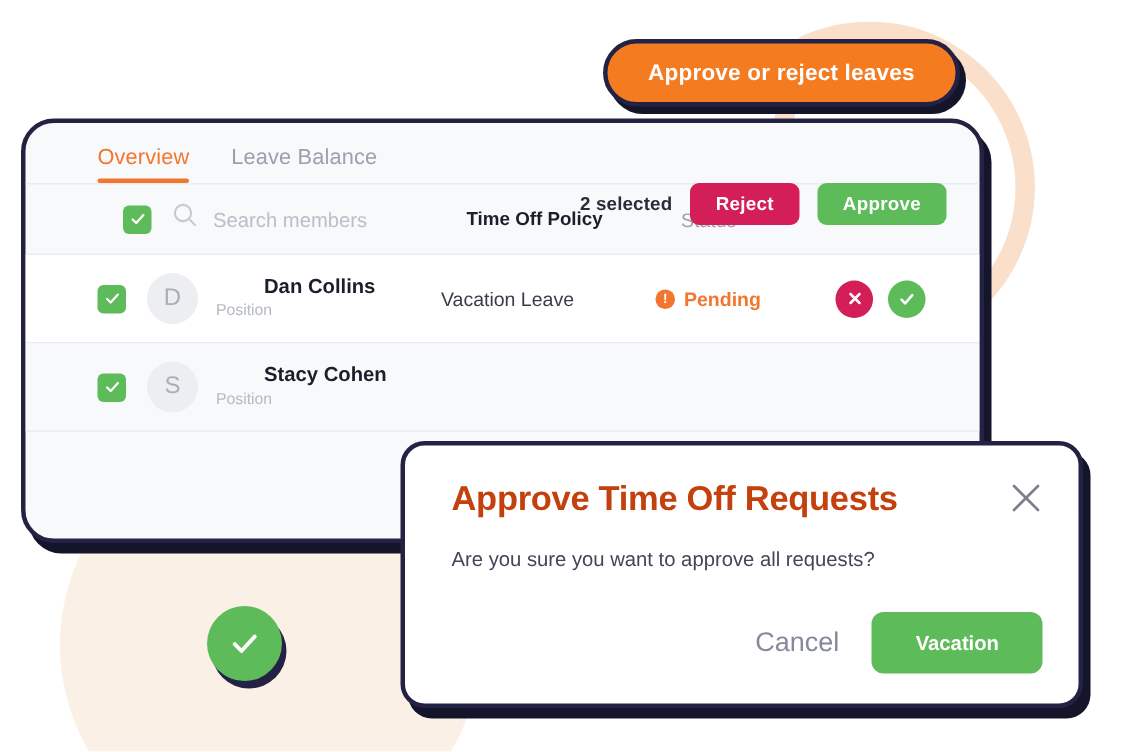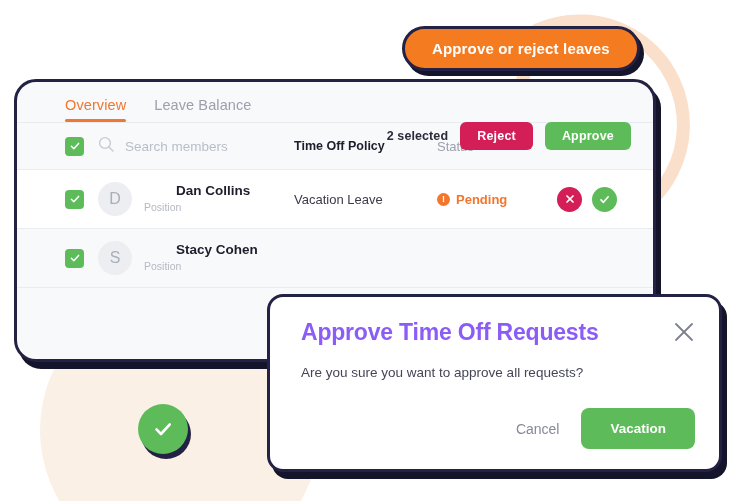--- a/index.html
+++ b/index.html
@@ -122,20 +122,21 @@
     margin: 0;
   }
 
   
   .tbl-head {
     display: flex;
     align-items: center;
     height: 46px;
     padding: 0 0 0 48px;
     box-sizing: border-box;
+    margin-left: 17px;
   }
   .tbl-row {
     display: flex;
     align-items: center;
     height: 58px;
     padding: 0 0 0 48px;
     box-sizing: border-box;
     background: #ffffff;
   }
   .tbl-row.alt { background: #f8f9fb; }
@@ -286,21 +287,21 @@
     box-shadow: 5px 7px 0 0 #14142b;
     z-index: 10;
     box-sizing: border-box;
   }
   .modal-title {
     position: absolute;
     left: 31px;
     top: 22px;
     font-size: 23px;
     font-weight: bold;
-    color: #8b5cf6;
+    color: #c2410c;
     letter-spacing: -.2px;
   }
   .modal-close {
     position: absolute;
     right: 24px;
     top: 24px;
     width: 22px; height: 22px;
     cursor: pointer;
   }
   .modal-sub {
@@ -314,21 +315,21 @@
     position: absolute;
     right: 24px;
     bottom: 20px;
     display: flex;
     align-items: center;
     gap: 18px;
   }
   .btn-cancel {
     background: none;
     border: none;
-    font-size: 14px;
+    font-size: 18px;
     color: #85899a;
     cursor: pointer;
     font-family: "Liberation Sans", sans-serif;
     padding: 8px 4px;
   }
   .btn-confirm {
     background: #5dbb59;
     border: none;
     border-radius: 8px;
     color: #ffffff;

